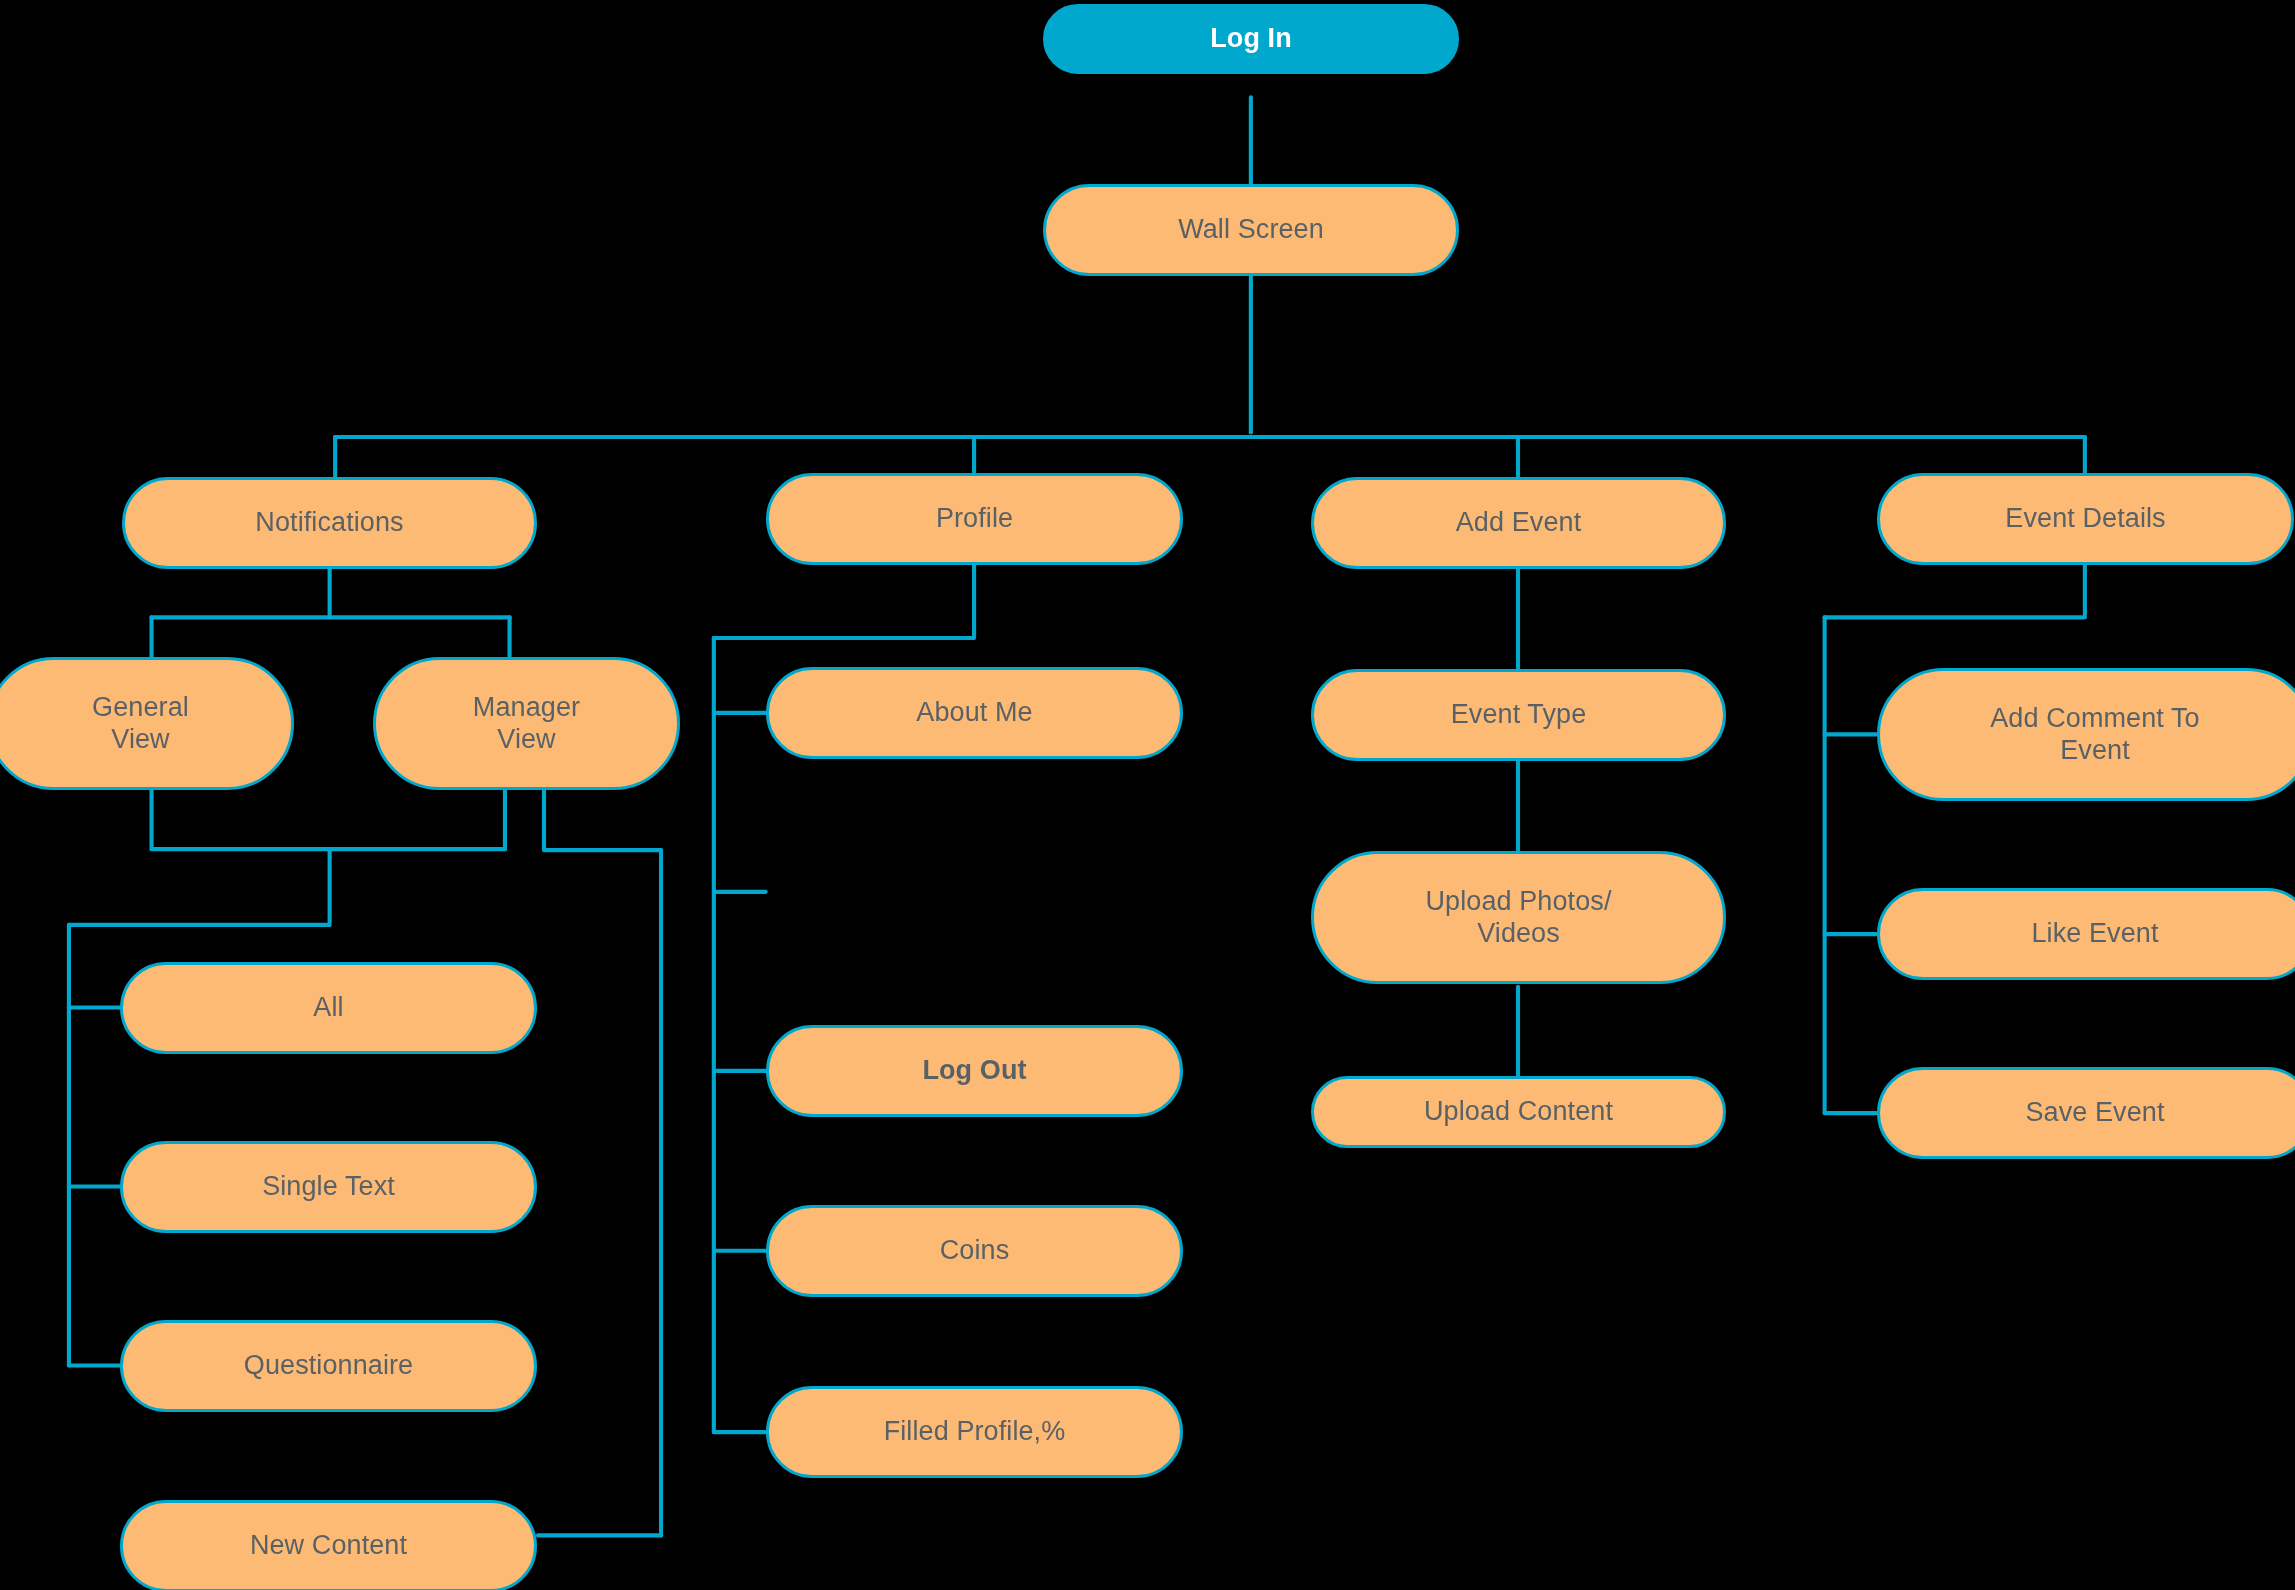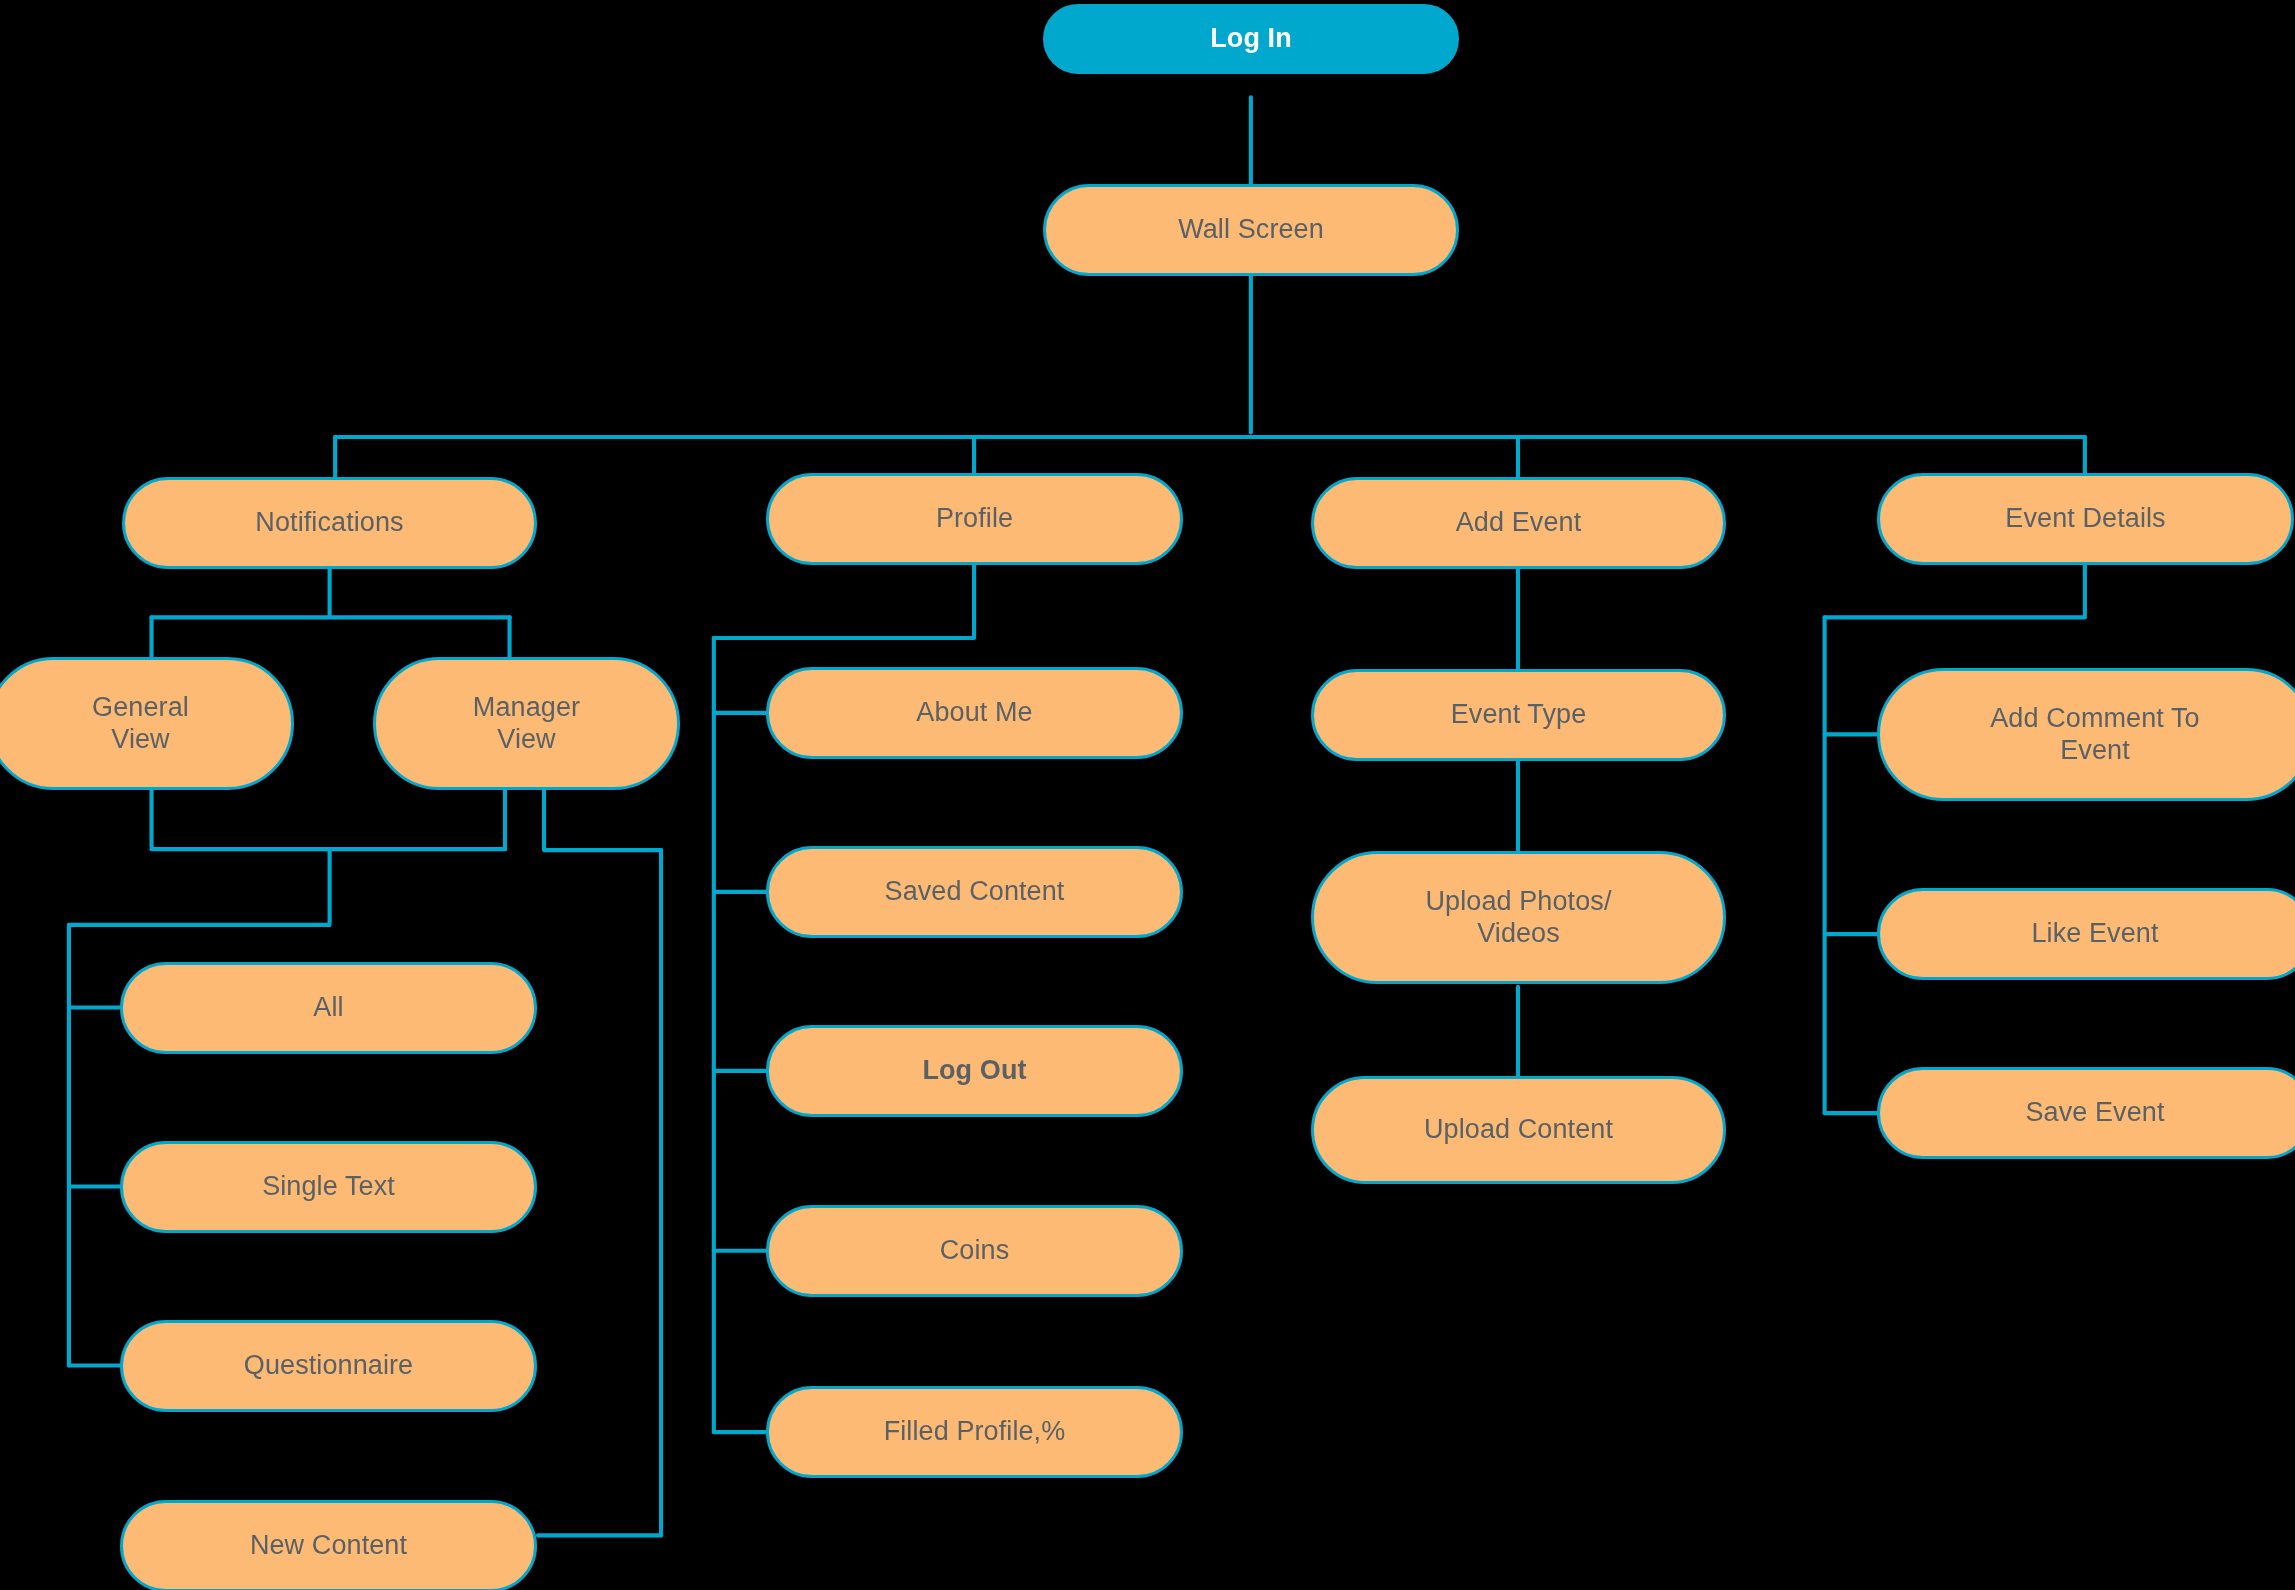--- a/index.html
+++ b/index.html
@@ -144,23 +144,20 @@
   </div>
 
   <div class="node" style="left:120px;top:1500px;width:417px;height:92px;">
     <span class="lbl">New Content</span>
   </div>
 
   <div class="node" style="left:766px;top:667px;width:417px;height:92px;">
     <span class="lbl">About Me</span>
   </div>
 
-  <div class="node" style="left:766px;top:846px;width:417px;height:92px;">
-    <span class="lbl">Saved Content</span>
-  </div>
 
   <div class="node" style="left:766px;top:1025px;width:417px;height:92px;font-weight:bold;">
     <span class="lbl">Log Out</span>
   </div>
 
   <div class="node" style="left:766px;top:1205px;width:417px;height:92px;">
     <span class="lbl">Coins</span>
   </div>
 
   <div class="node" style="left:766px;top:1386px;width:417px;height:92px;">
@@ -169,21 +166,21 @@
 
   <div class="node" style="left:1311px;top:669px;width:415px;height:92px;">
     <span class="lbl">Event Type</span>
   </div>
 
   <div class="node" style="left:1311px;top:851px;width:415px;height:133px;">
     <span class="lbl">Upload Photos/
 Videos</span>
   </div>
 
-  <div class="node" style="left:1311px;top:1076px;width:415px;height:108px;">
+  <div class="node" style="left:1311px;top:1076px;width:415px;height:72px;">
     <span class="lbl">Upload Content</span>
   </div>
 
   <div class="node" style="left:1877px;top:668px;width:436px;height:133px;">
     <span class="lbl">Add Comment To
 Event</span>
   </div>
 
   <div class="node" style="left:1877px;top:888px;width:436px;height:92px;">
     <span class="lbl">Like Event</span>

